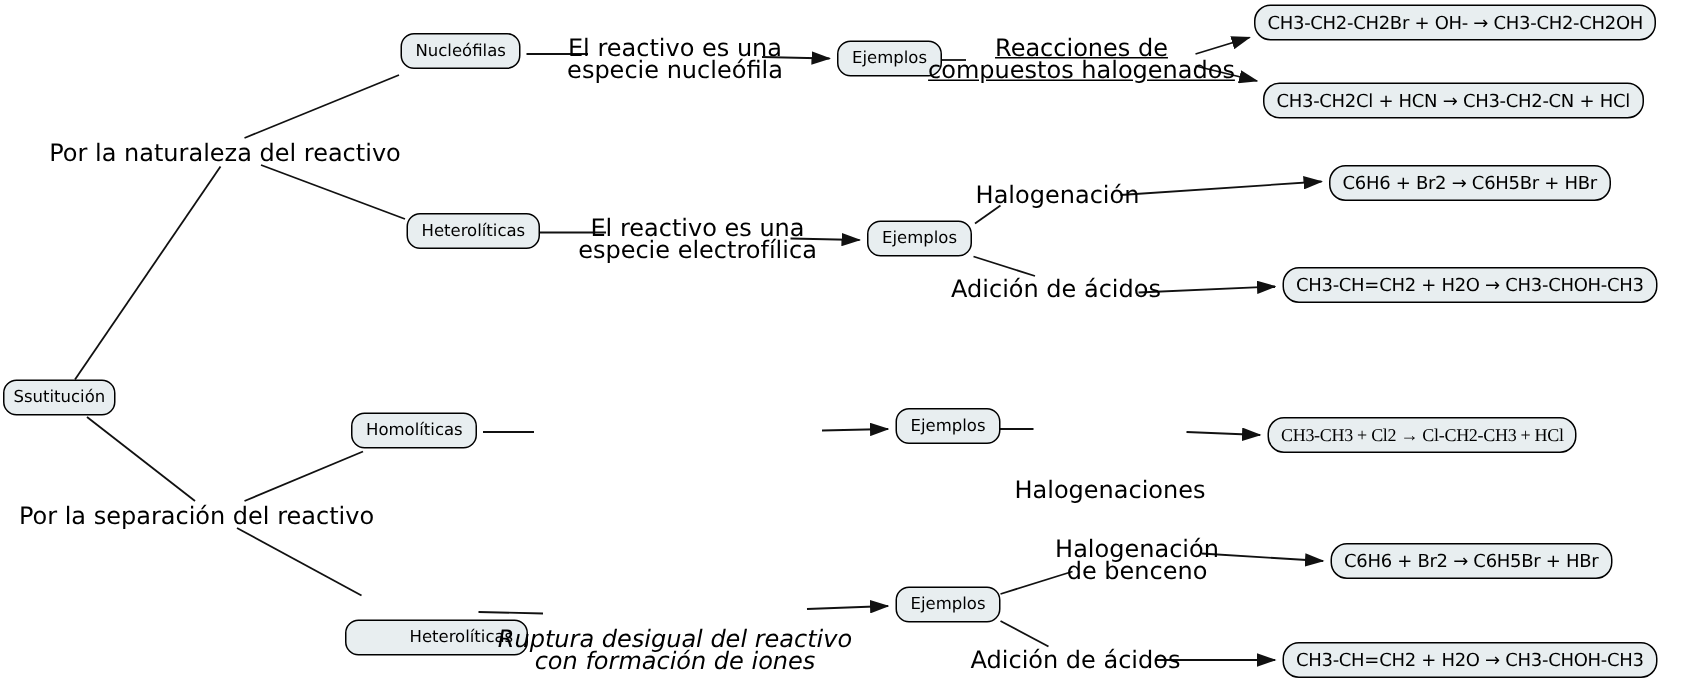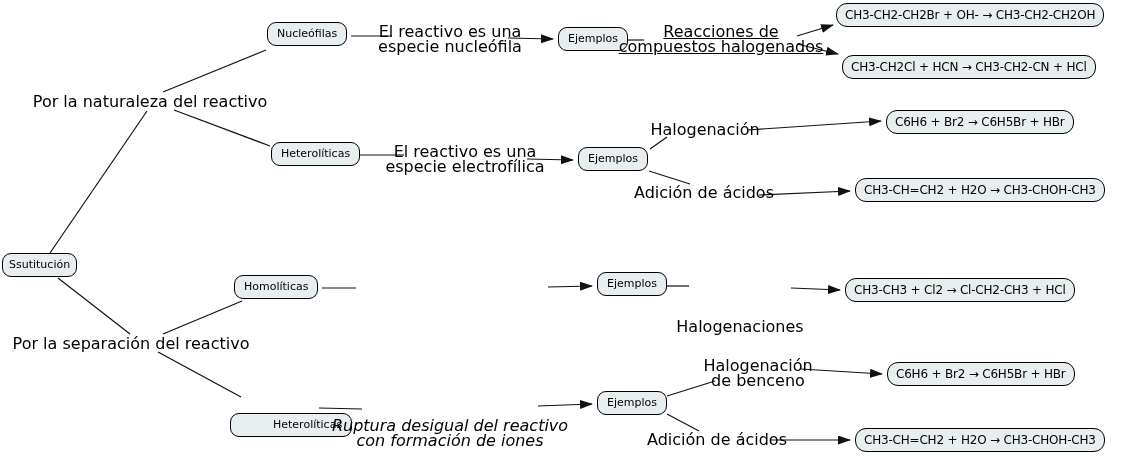--- a/index.html
+++ b/index.html
@@ -107,21 +107,21 @@
 especie electrofílica</div>
   <div class="node" style="left:578px;top:147px;">Ejemplos</div>
   <div class="lbl" style="left:705px;top:122px;">Halogenación</div>
   <div class="eq" style="left:886px;top:110px;">C6H6 + Br2 → C6H5Br + HBr</div>
   <div class="lbl" style="left:704px;top:185px;">Adición de ácidos</div>
   <div class="eq" style="left:855px;top:178px;">CH3-CH=CH2 + H2O → CH3-CHOH-CH3</div>
 
   <div class="node" style="left:234px;top:275px;">Homolíticas</div>
   <div class="node" style="left:597px;top:272px;">Ejemplos</div>
   <div class="lbl" style="left:740px;top:279px;margin-top:40px;">Halogenaciones</div>
-  <div class="eq" style="left:845px;top:278px;">CH3-CH3 + Cl2 → Cl-CH2-CH3 + HCl</div>
+  <div class="eq" style="left:845px;top:278px;font-family:Liberation Serif, serif;">CH3-CH3 + Cl2 → Cl-CH2-CH3 + HCl</div>
 
   <div class="node" style="left:230px;top:413px;padding-left:42px;">Heterolíticas</div>
   <div class="lbl" style="left:450px;top:418px;font-style:italic;">Ruptura desigual del reactivo
 con formación de iones</div>
   <div class="node" style="left:597px;top:391px;">Ejemplos</div>
   <div class="lbl" style="left:758px;top:358px;">Halogenación
 de benceno</div>
   <div class="eq" style="left:887px;top:362px;">C6H6 + Br2 → C6H5Br + HBr</div>
   <div class="lbl" style="left:717px;top:432px;">Adición de ácidos</div>
   <div class="eq" style="left:855px;top:428px;">CH3-CH=CH2 + H2O → CH3-CHOH-CH3</div>

